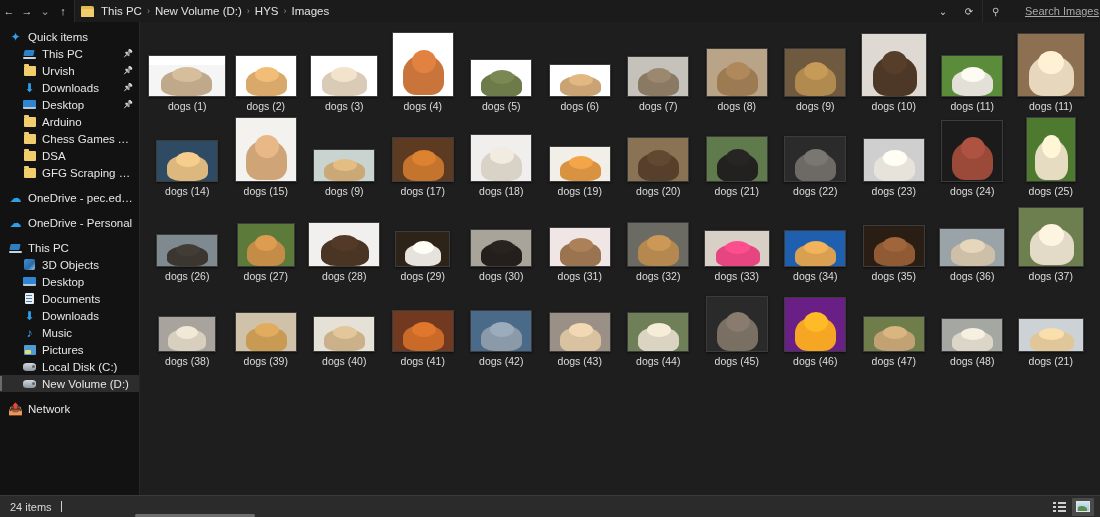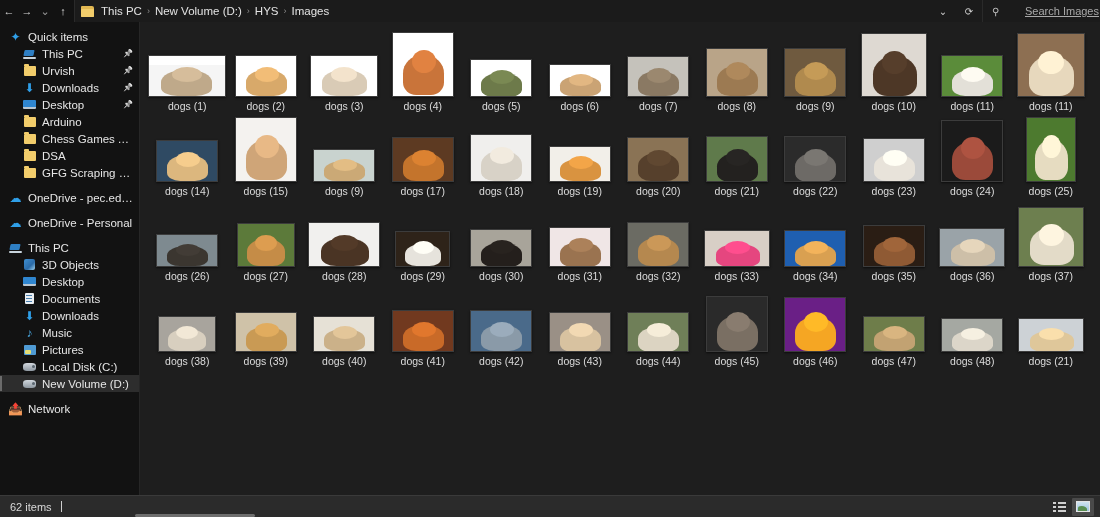--- a/index.html
+++ b/index.html
@@ -799,21 +799,21 @@
                 <div style="position:absolute;left:20px;top:9px;width:25px;height:12px;background:#dfc79a;border-radius:50%;filter:brightness(1.12);"></div>
               </div>
             </div>
             <div class="tile-label">dogs (21)</div>
           </div>
         </div>
     </div>
   </div>
 
   <div class="statusbar">
-    <span class="status-txt">62 items</span>
+    <span class="status-txt">24 items</span>
     <span class="status-cursor"></span>
     <div class="view-btns">
       <div class="view-btn">
         <span class="vb-details">
             <i style="top:0"></i>
             <b style="top:0"></b>
             <i style="top:4px"></i>
             <b style="top:4px"></b>
             <i style="top:8px"></i>
             <b style="top:8px"></b>

